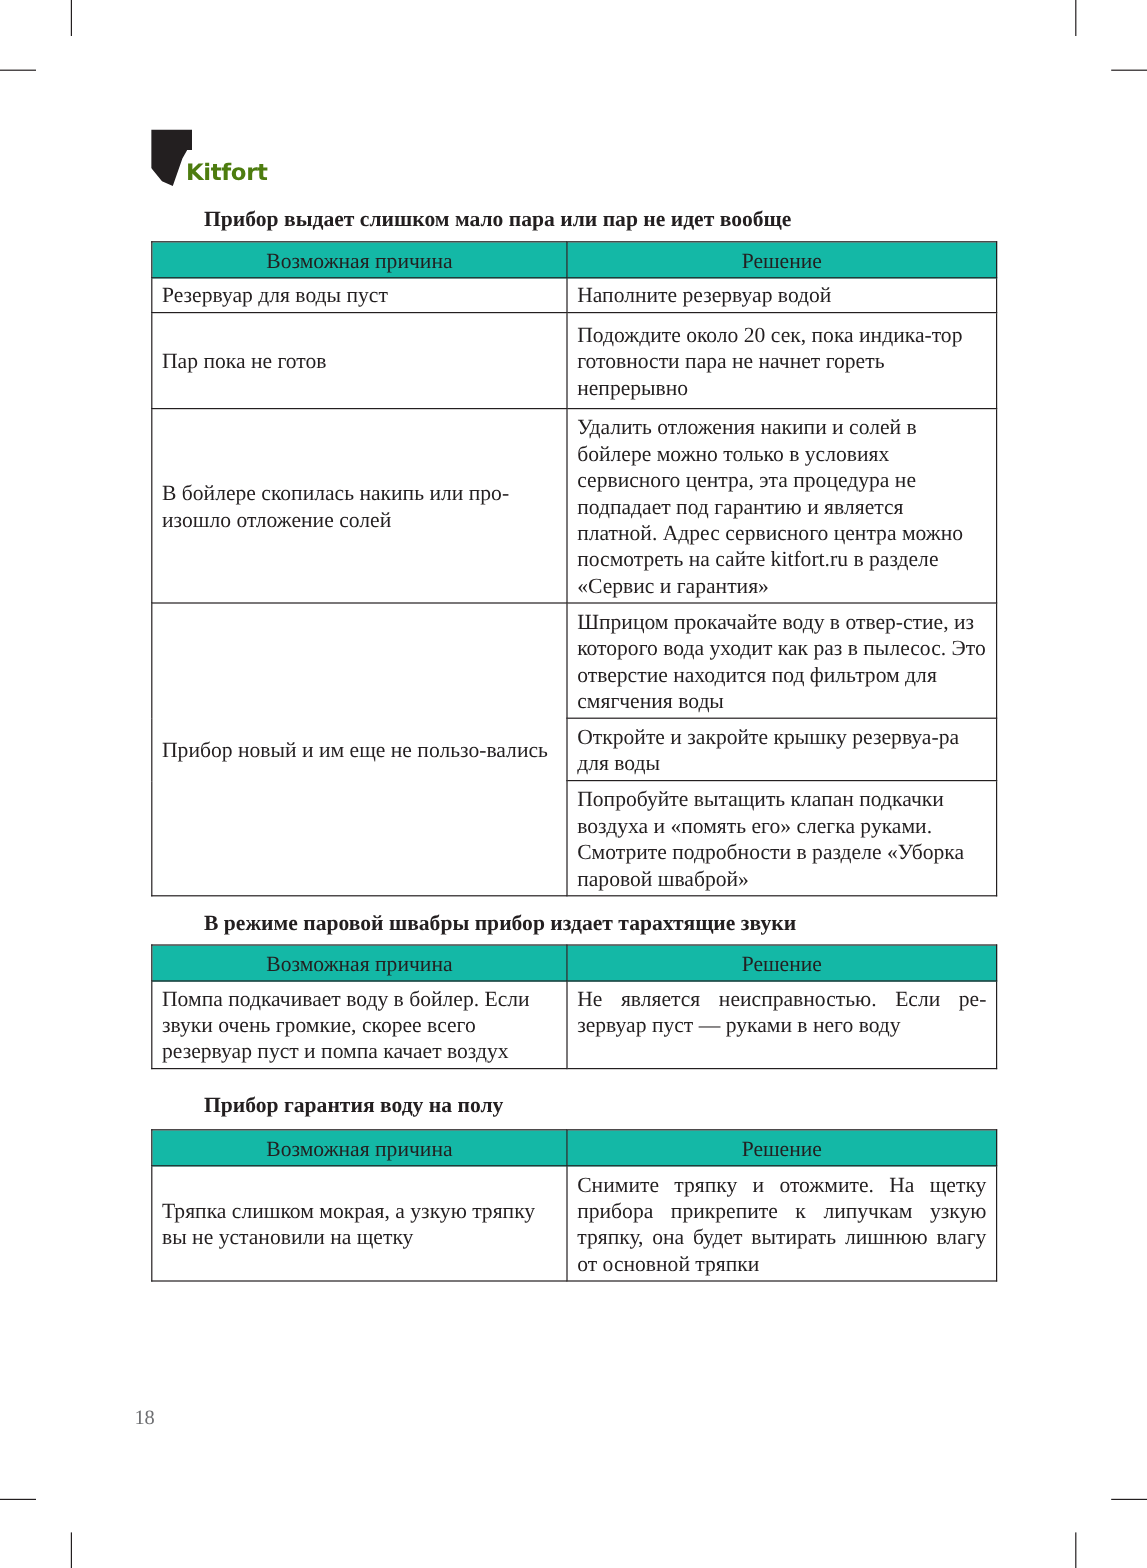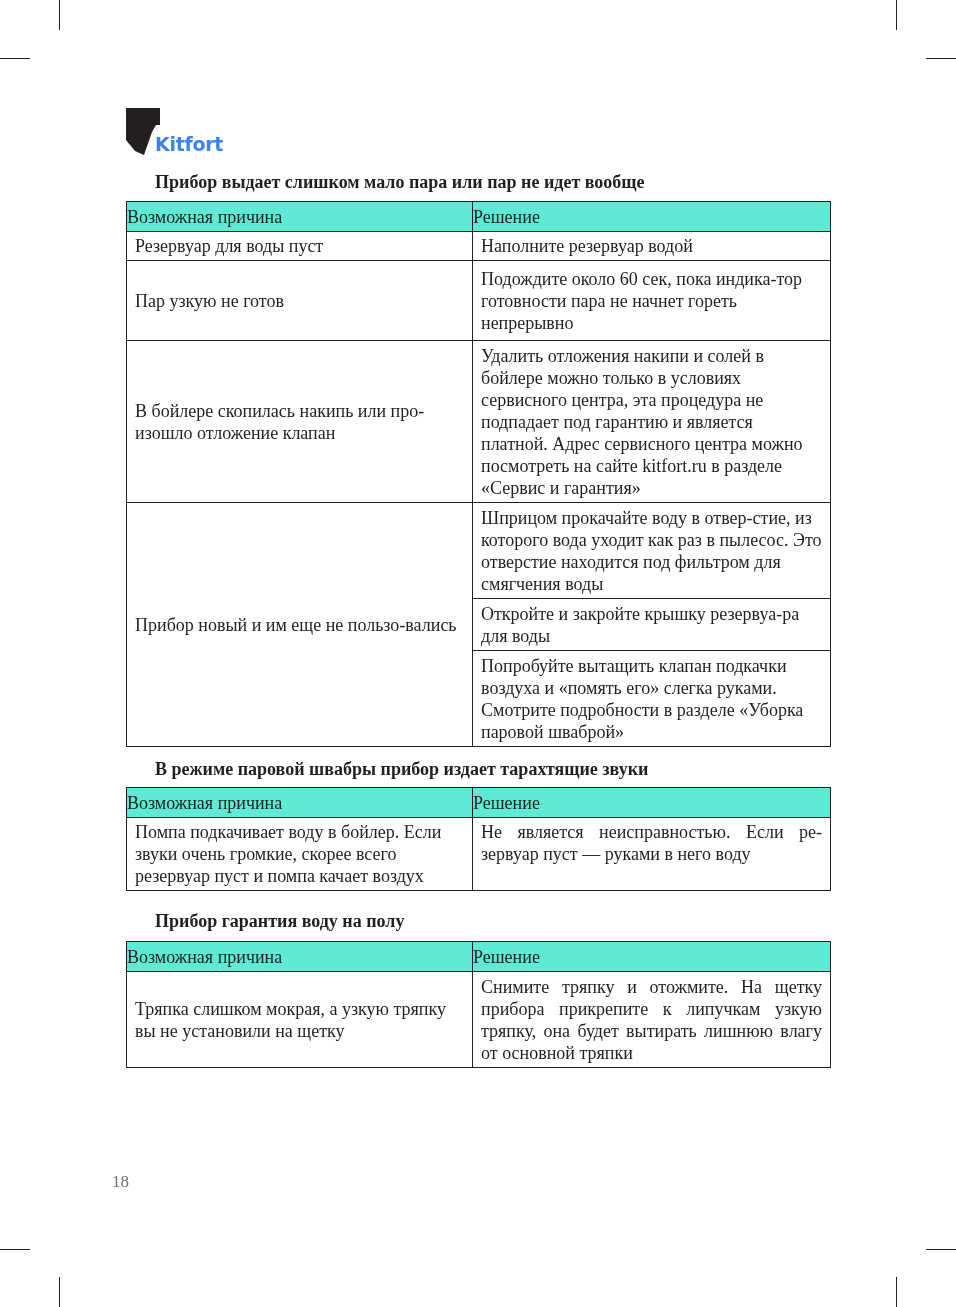--- a/index.html
+++ b/index.html
@@ -1,27 +1,27 @@
 <!DOCTYPE html>
 <html><head>
 <meta charset="utf-8">
 <style>
   html, body { margin: 0; padding: 0; background: #ffffff; }
   body { width: 956px; height: 1307px; position: relative; overflow: hidden;
          font-family: "Liberation Serif", "DejaVu Serif", serif; color: #231f20; }
   .crop { position: absolute; background: #231f20; }
   .logo { position: absolute; left: 126px; top: 108px; width: 100px; height: 50px; }
   .logo-text { position: absolute; left: 155px; top: 133px; font-family: "DejaVu Sans", "Liberation Sans", sans-serif;
-               font-weight: bold; font-size: 19px; letter-spacing: -0.3px; color: #3b82f6; }
-  .section-title { position: absolute; left: 155px; font-weight: bold; font-size: 18px;
+               font-weight: bold; font-size: 19px; letter-spacing: -0.3px; color: #4d7c0f; }
+  .section-title { position: absolute; left: 170px; font-weight: bold; font-size: 18px;
                    line-height: 22px; white-space: nowrap; }
   table.tt { position: absolute; left: 126px; width: 704px; border-collapse: collapse;
              font-size: 18px; line-height: 22px; table-layout: fixed; }
   table.tt td, table.tt th { border: 1.3px solid #231f20; padding: 0 8px; vertical-align: middle; text-align: left; font-weight: normal; }
-  table.tt th { background: #5eead4; height: 29px; padding: 0; }
+  table.tt th { background: #14b8a6; text-align: center; height: 29px; padding: 0; }
   table.tt col.c1 { width: 346px; }
   table.tt col.c2 { width: 358px; }
   table.tt td.sol { padding-top: 3px; padding-bottom: 3px; }
   .justify { text-align: justify !important; }
   .page-num { position: absolute; left: 112px; top: 1172px; font-size: 17px; color: #6d6e71; }
 </style>
 </head>
 <body>
 
 <div class="crop" style="left:59px;top:0;width:1.3px;height:30px;"></div>
@@ -47,25 +47,25 @@
   <tbody>
       <tr>
     <th>Возможная причина</th>
     <th>Решение</th>
   </tr>
   <tr style="height:29px;margin-top:40px;">
     <td>Резервуар для воды пуст</td>
     <td class="sol">Наполните резервуар водой</td>
   </tr>
   <tr style="height:80px;">
-    <td>Пар узкую не готов</td>
-    <td class="sol">Подождите около 60 сек, пока индика-тор готовности пара не начнет гореть непрерывно</td>
+    <td>Пар пока не готов</td>
+    <td class="sol">Подождите около 20 сек, пока индика-тор готовности пара не начнет гореть непрерывно</td>
   </tr>
   <tr style="height:162px;">
-    <td>В бойлере скопилась накипь или про-изошло отложение клапан</td>
+    <td>В бойлере скопилась накипь или про-изошло отложение солей</td>
     <td class="sol">Удалить отложения накипи и солей в бойлере можно только в условиях сервисного центра, эта процедура не подпадает под гарантию и является платной. Адрес сервисного центра можно посмотреть на сайте kitfort.ru в разделе «Сервис и гарантия»</td>
   </tr>
   <tr style="height:96px;">
     <td rowspan="3">Прибор новый  и им еще не пользо-вались</td>
     <td class="sol">Шприцом прокачайте воду в отвер-стие, из которого вода уходит как раз в пылесос. Это отверстие находится под фильтром для смягчения воды</td>
   </tr>
   <tr style="height:52px;">
     <td class="sol">Откройте и закройте крышку резервуа-ра для воды</td>
   </tr>
   <tr style="height:96px;">

